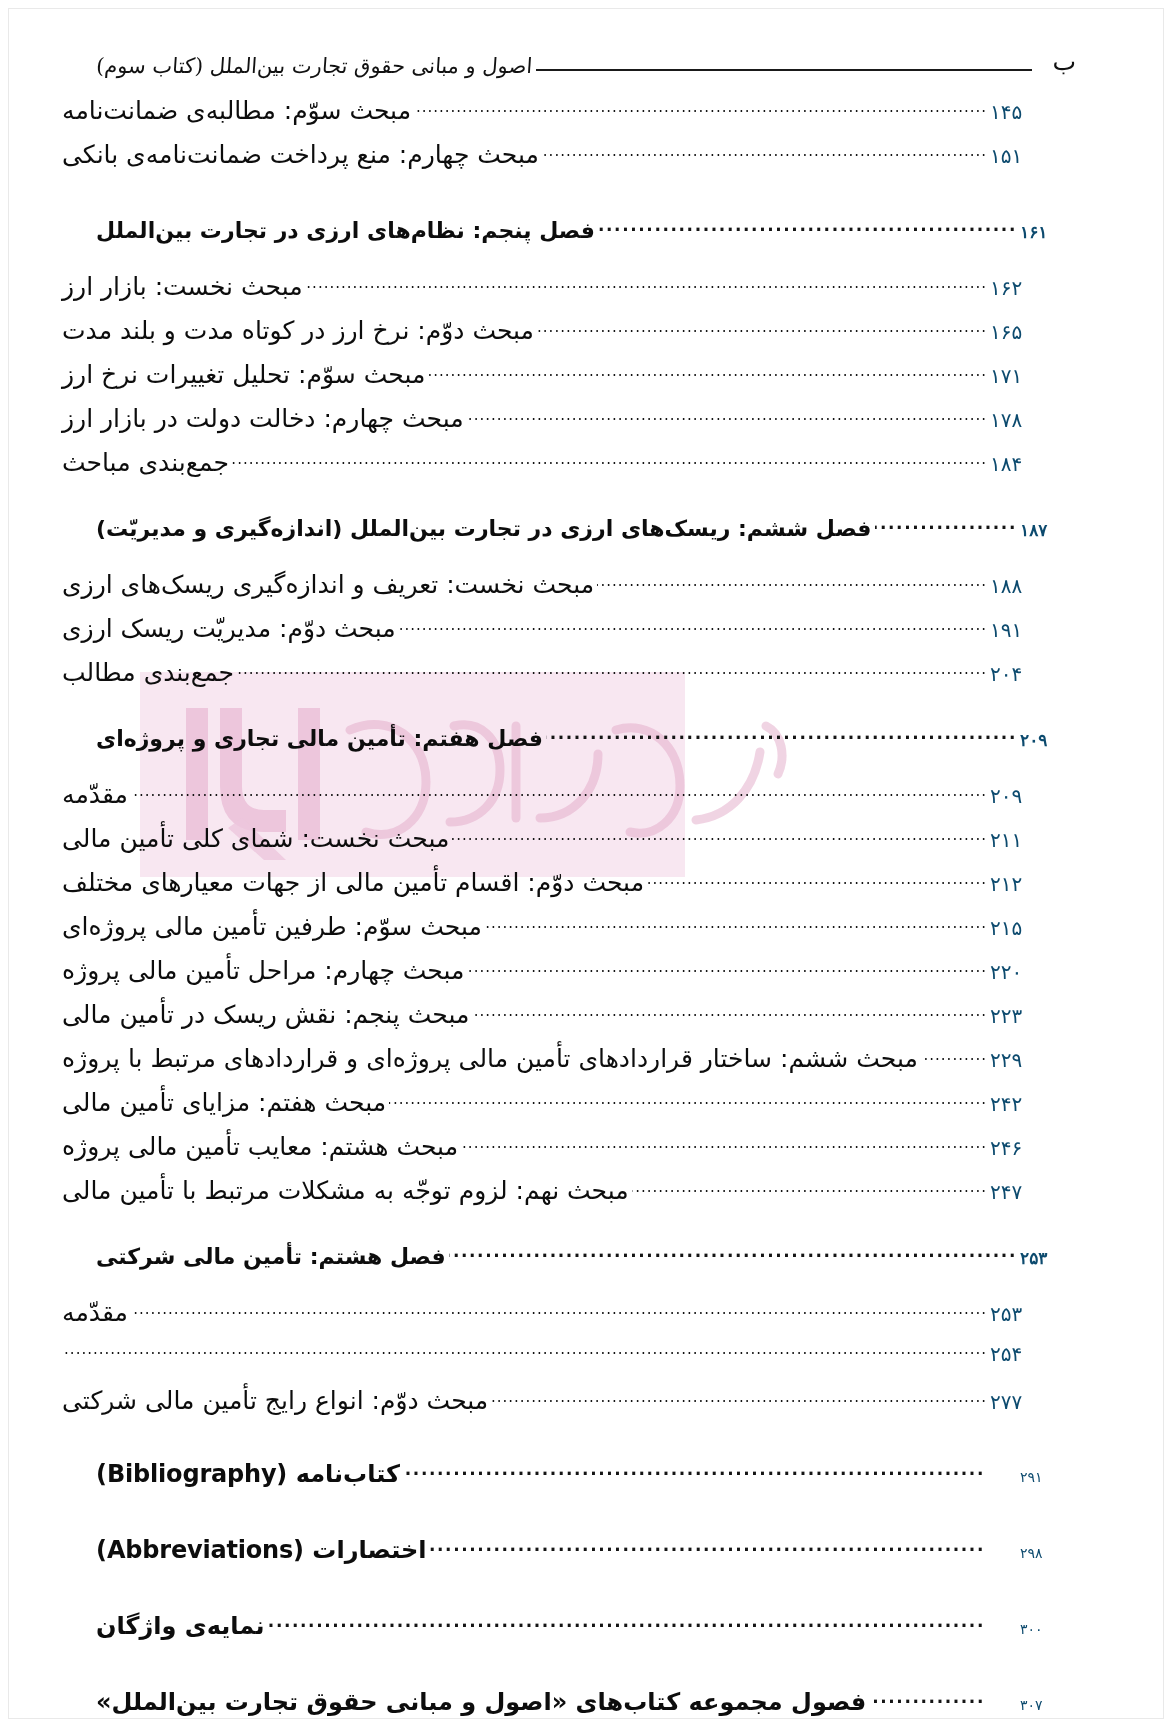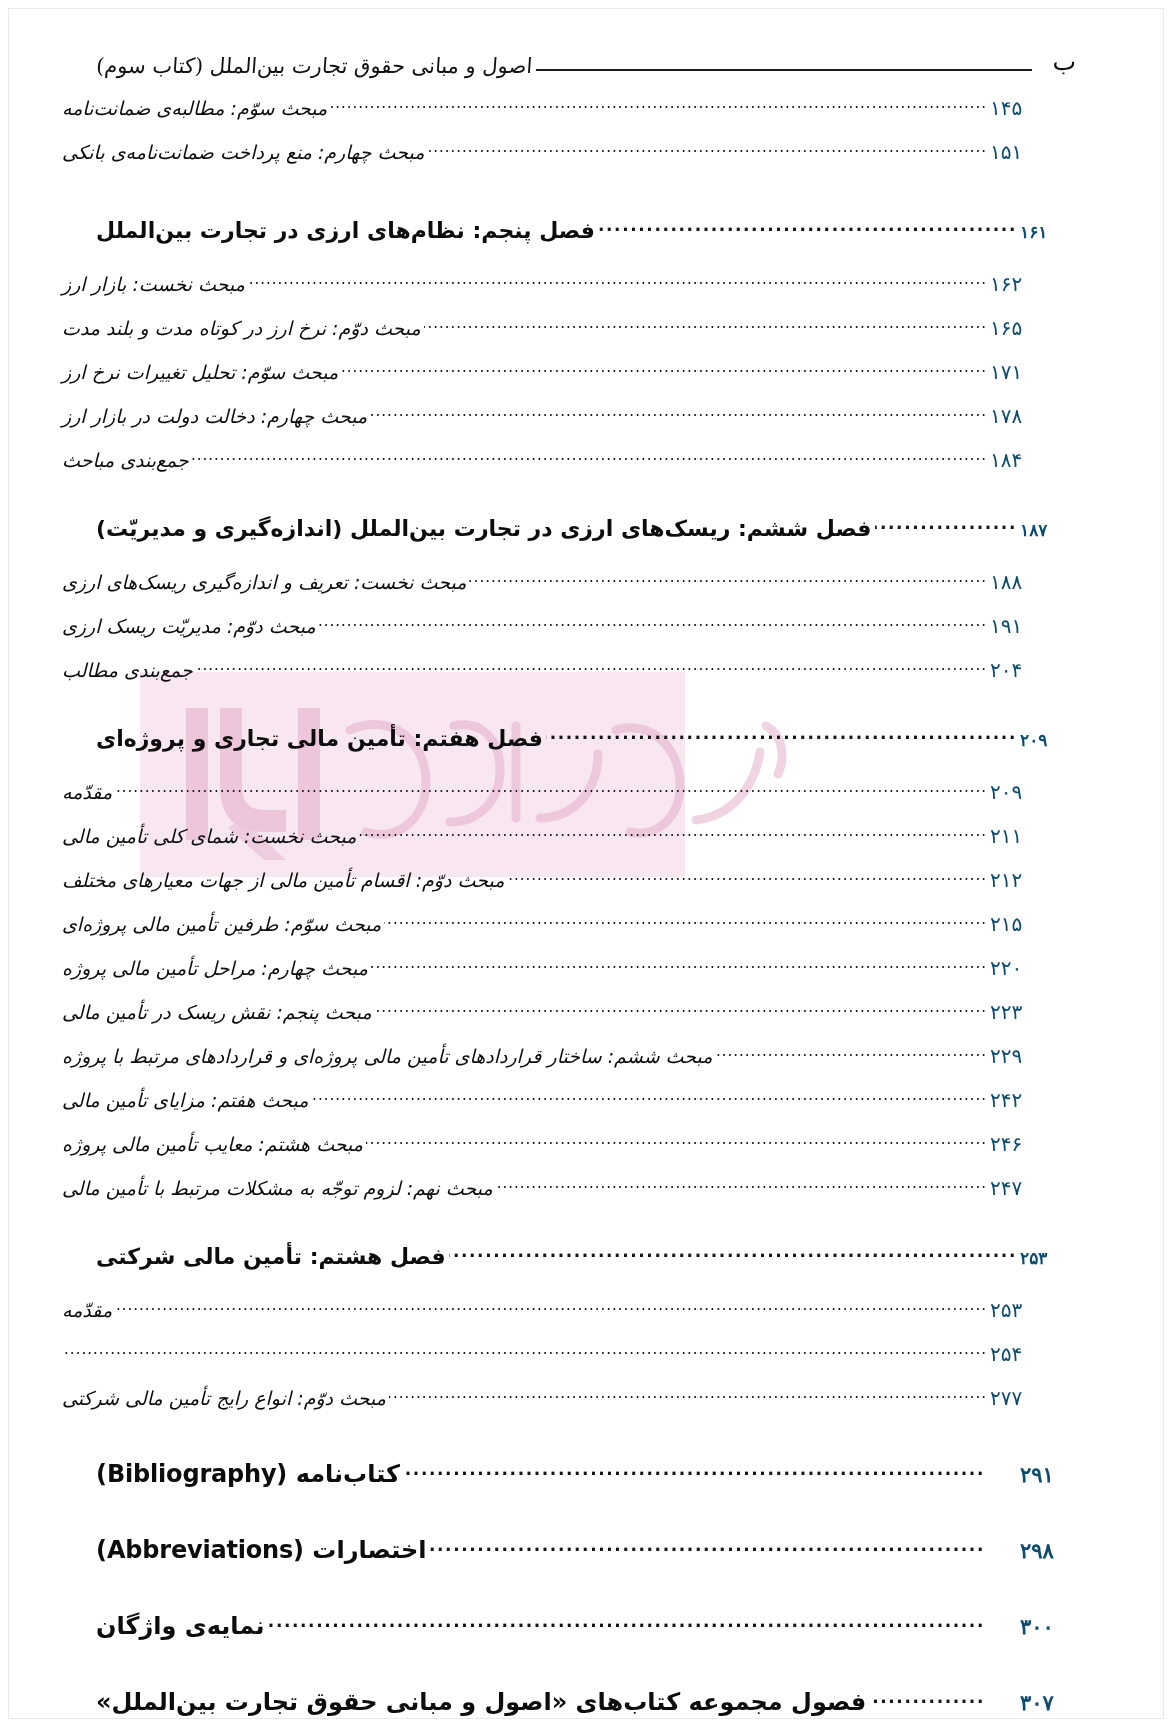--- a/index.html
+++ b/index.html
@@ -140,21 +140,21 @@
     color: #0c4a6e;
     text-align: left;
   }
 
   
   .row-sub {
     font-size: 19px;
     height: 44px;
     padding-right: 34px;
   }
-  .row-sub .label { font-size: 19px; font-style: italic; }
+  .row-sub .label { font-size: 25px; }
   .row-sub .pagenum { font-size: 20px; min-width: 52px; }
 
   
   .row-chapter {
     font-weight: bold;
     font-size: 22px;
     height: 56px;
     padding-right: 0;
   }
   .row-chapter .label { font-size: 22px; font-weight: bold; }
@@ -166,21 +166,21 @@
   }
 
   
   .row-back {
     font-weight: bold;
     font-size: 22px;
     height: 62px;
     align-items: baseline;
   }
   .row-back .label { font-size: 24px; font-weight: bold; }
-  .row-back .pagenum { font-size: 21px; font-weight: bold; min-width: 56px; margin-left: 32px; }
+  .row-back .pagenum { font-size: 14px; font-weight: normal; min-width: 56px; margin-left: 32px; }
   .row-back .leader::after {
     font-size: 17px;
     letter-spacing: 1.6px;
     font-weight: bold;
   }
 
   .gap-sm { height: 14px; }
   .gap-md { height: 22px; }
   .gap-lg { height: 30px; }
 </style>

